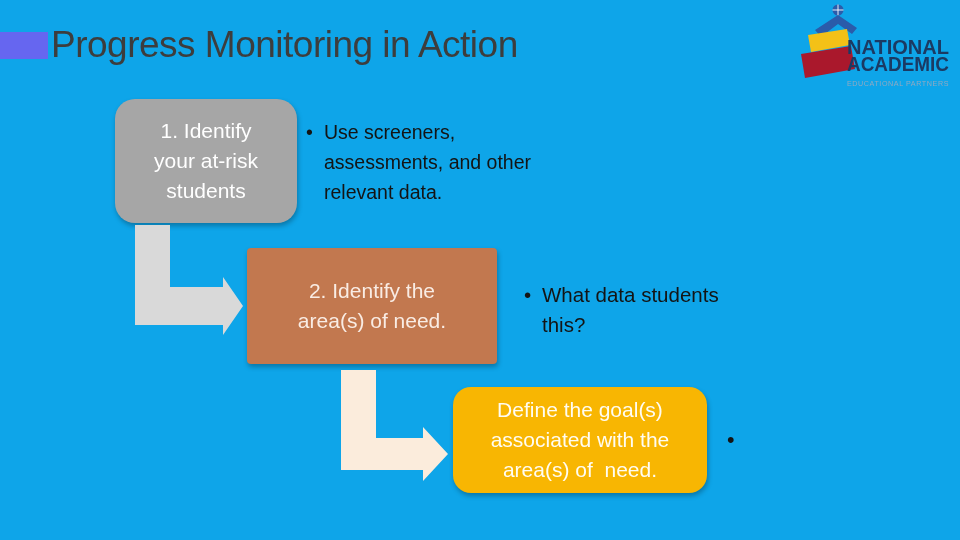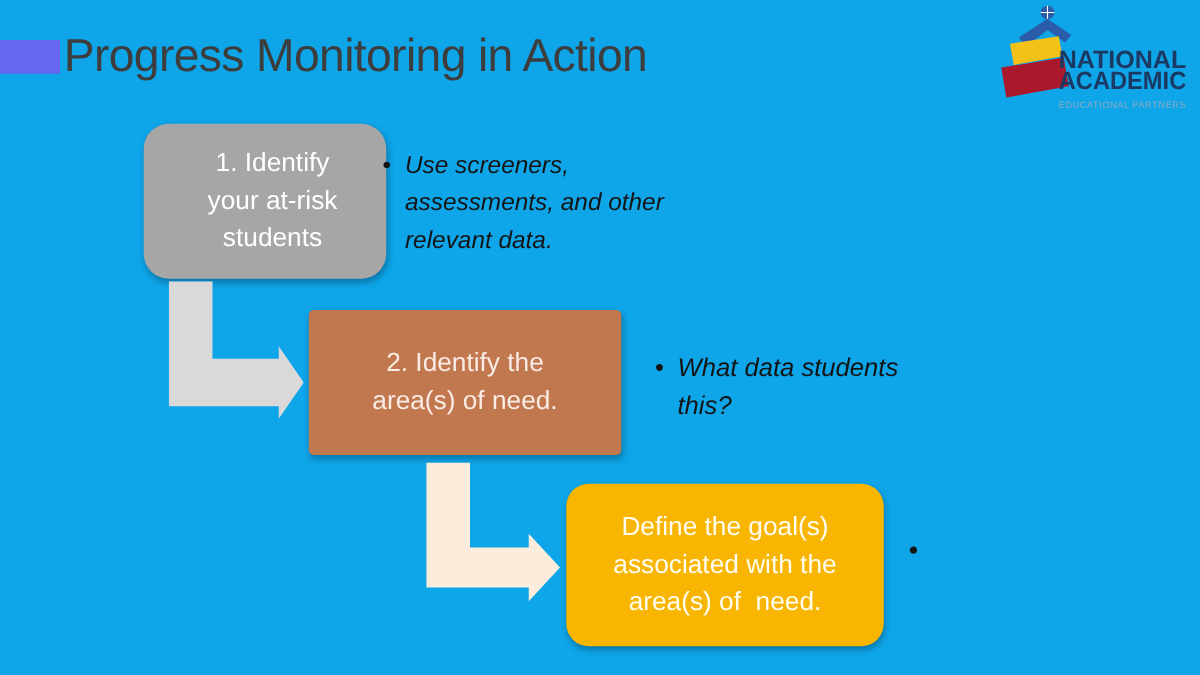--- a/index.html
+++ b/index.html
@@ -23,29 +23,29 @@
   .logo-name-line{font-weight:bold;font-size:20px;}
   .logo-tagline-line{font-size:7.5px;letter-spacing:0.6px;}
   
   .box{
     position:absolute;display:flex;align-items:center;justify-content:center;
     text-align:center;box-shadow:1px 3px 5px rgba(0,0,0,0.28);
   }
   .box-label{font-size:21px;line-height:30px;white-space:pre-wrap;}
   .box-step1{left:115px;top:99px;width:182px;height:124px;border-radius:20px;}
   .box-step2{left:247px;top:248px;width:250px;height:116px;border-radius:4px;}
-  .box-step3{left:453px;top:387px;width:254px;height:130px;border-radius:18px;justify-content:center;}
+  .box-step3{left:453px;top:387px;width:254px;height:106px;border-radius:18px;justify-content:center;}
   
   .arrow{position:absolute;}
   .arrow-1{left:135px;top:225px;}
   .arrow-2{left:341px;top:370px;}
   
   .bullet{position:absolute;display:flex;color:#141414;}
   .bullet .dot{width:18px;flex:none;}
-  .bullet .lines{white-space:pre-wrap;font-style:italic;}
+  .bullet .lines{white-space:pre-wrap;}
   .bullet-1{left:306px;top:117px;font-size:19.5px;line-height:30px;}
   .bullet-2{left:524px;top:280px;font-size:20.5px;line-height:30px;}
   .bullet-3{left:727px;top:425px;font-size:21.5px;line-height:30px;}
 </style>
 </head>
 <body>
 
 <div class="slide">
 
   <div class="accent-rect" style="background-color: rgb(102, 102, 240);"></div>
@@ -57,21 +57,21 @@
       <path d="M37.5,8 H48.5 M43,2.5 V13.5" stroke="#ffffff" stroke-width="0.9" fill="none"></path>
       <polygon points="20,28 43,13 62,26 57,32 43,22 26,35" fill="#2a5caa"></polygon>
       <polygon points="13,33 52,27 55,43 16,50" fill="#f3c117"></polygon>
       <polygon points="6,52 56,44 60,67 10,76" fill="#aa182c"></polygon>
     </g>
     <text class="logo-name-line" x="52" y="52" textLength="102" lengthAdjust="spacingAndGlyphs" fill="#1b3a63">NATIONAL</text>
     <text class="logo-name-line" x="52" y="69" textLength="102" lengthAdjust="spacingAndGlyphs" fill="#1b3a63">ACADEMIC</text>
     <text class="logo-tagline-line" x="52" y="84" textLength="102" lengthAdjust="spacingAndGlyphs" fill="#93a9c0">EDUCATIONAL PARTNERS</text>
   </svg>
 
-  <div class="box box-step1" style="background-color: rgb(166, 166, 166); padding-left: 12px;">
+  <div class="box box-step1" style="background-color: rgb(166, 166, 166);">
     <div class="box-label" style="color: rgb(255, 255, 255);">1. Identify
 your at-risk
 students</div>
   </div>
   <div class="bullet bullet-1">
     <span class="dot">•</span>
     <span class="lines">Use screeners,
 assessments, and other
 relevant data.</span>
   </div>

